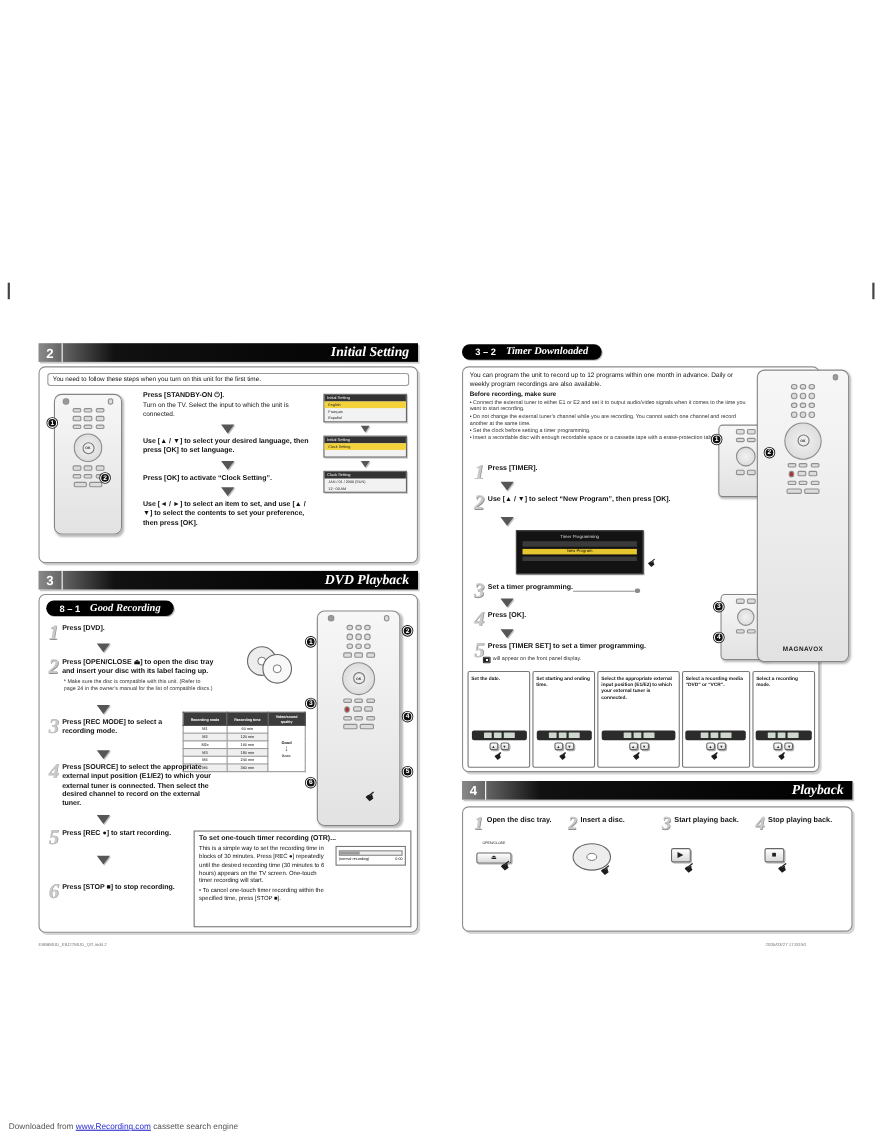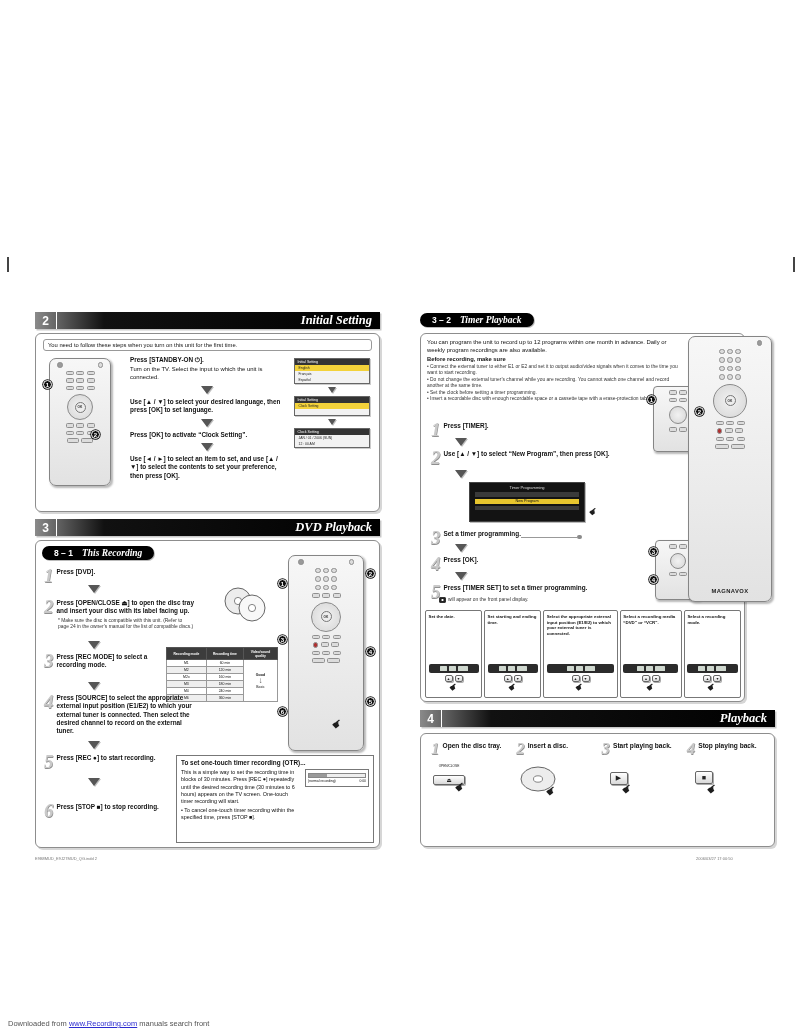--- a/index.html
+++ b/index.html
@@ -156,21 +156,21 @@
 </div>
 
 <div class="abs sec-header" style="left:35px;top:519px;width:345px">
   <div class="sec-num">3</div>
   <div class="sec-title">DVD Playback</div>
 </div>
 
 <div class="abs panel" style="left:35px;top:540px;width:345px;height:308px">
   <div class="pill abs" style="left:6px;top:5px">
     <span class="pn">8 – 1</span>
-    <span class="pt">This Recording</span>
+    <span class="pt">Good Recording</span>
   </div>
 
   <div class="abs" style="left:8px;top:27px;width:120px;display:flex;gap:3px">
     <span class="bignum">1</span>
     <span class="sb">Press [DVD].</span>
   </div>
   <div class="tri abs" style="left:52px;top:44px"></div>
 
   <div class="abs" style="left:8px;top:58px;width:150px">
     <div style="display:flex;gap:3px">
@@ -323,21 +323,21 @@
             <span style="font-size:3.4px">0:00</span>
           </div>
         </div>
       </div>
     </div>
   </div>
 </div>
 
 <div class="pill abs" style="left:420px;top:313px">
   <span class="pn">3 – 2</span>
-  <span class="pt">Timer Playback</span>
+  <span class="pt">Timer Downloaded</span>
 </div>
 
 <div class="abs panel" style="left:420px;top:333px;width:325px;height:369px">
   <div class="stxt abs" style="left:6px;top:5px;width:254px">You can program the unit to record up to 12 programs within one month in advance. Daily or weekly program recordings are also available.</div>
   <div class="abs" style="left:6px;top:22px;font-size:5.8px;font-weight:bold">Before recording, make sure</div>
   <div class="abs" style="left:6px;top:30px;width:258px">
     <div class="snote">• Connect the external tuner to either E1 or E2 and set it to output audio/video signals when it comes to the time you want to start recording.</div>
     <div class="snote">• Do not change the external tuner’s channel while you are recording. You cannot watch one channel and record another at the same time.</div>
     <div class="snote">• Set the clock before setting a timer programming.</div>
     <div class="snote">• Insert a recordable disc with enough recordable space or a cassette tape with a erase-protection tab.</div>
@@ -600,14 +600,14 @@
         </div>
       <span class="hand abs" style="left:20px;top:16px">☛</span>
     </div>
   </div>
 </div>
 
 <div class="abs" style="left:35px;top:856px;font-size:4px;color:#777">E9B8MUD_E9J27MUD_QG.indd   2</div>
 <div class="abs" style="left:696px;top:856px;font-size:4px;color:#777">2006/03/27   17:00:50</div>
 
 <div class="abs" style="left:8px;top:1019px;font-size:7.5px;color:#555">
-  <span>Downloaded from </span><a class="mlink" href="#">www.Recording.com</a><span> manuals search front</span>
+  <span>Downloaded from </span><a class="mlink" href="#">www.Recording.com</a><span> cassette search engine</span>
 </div>
 
 </body></html>

